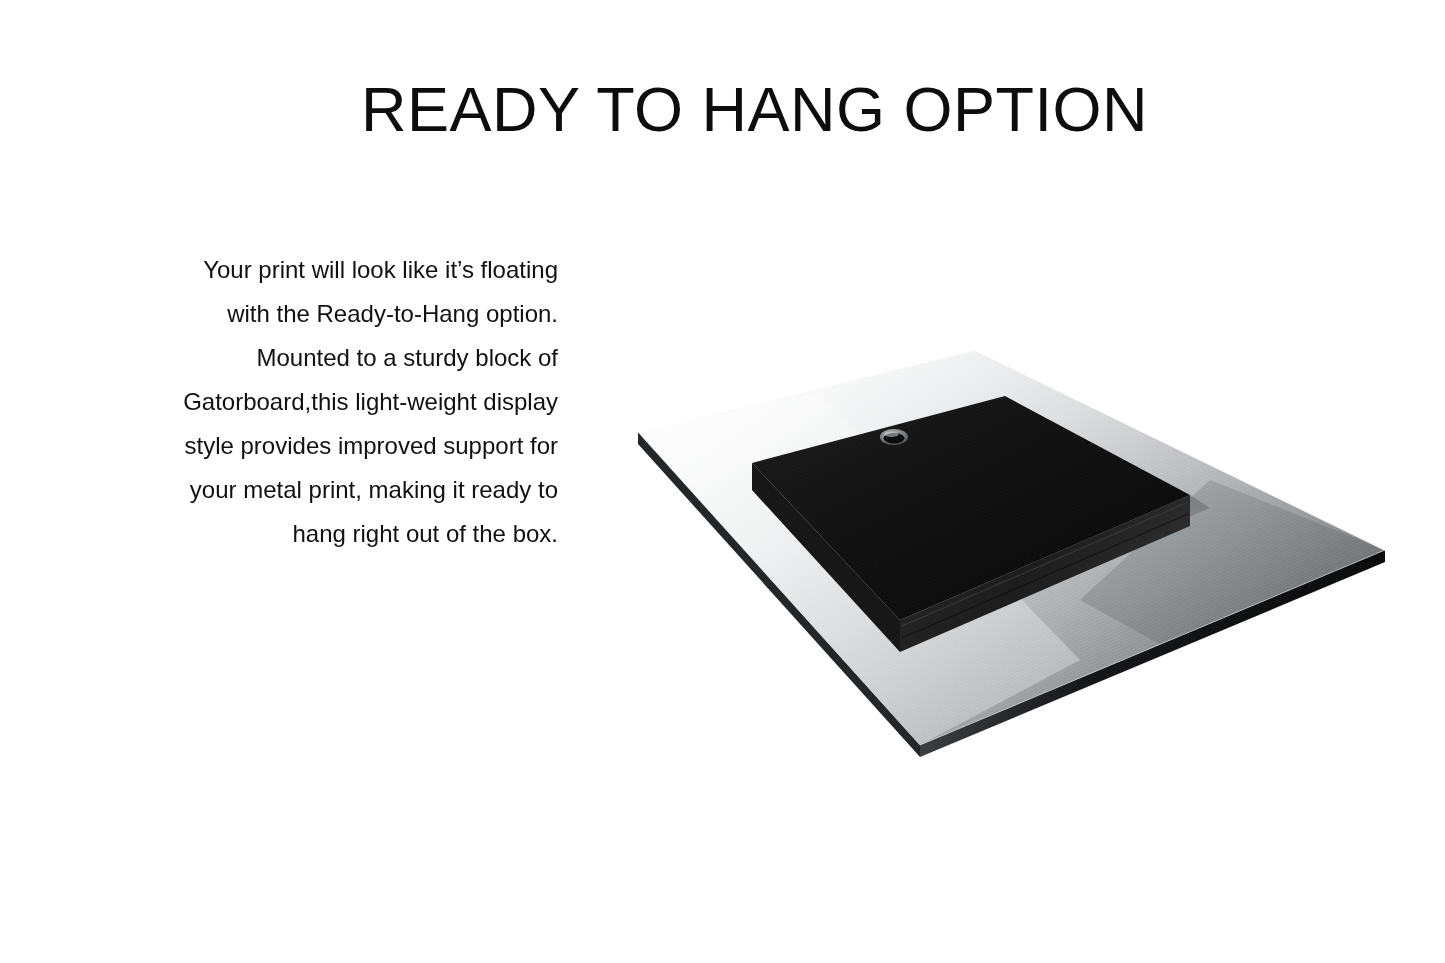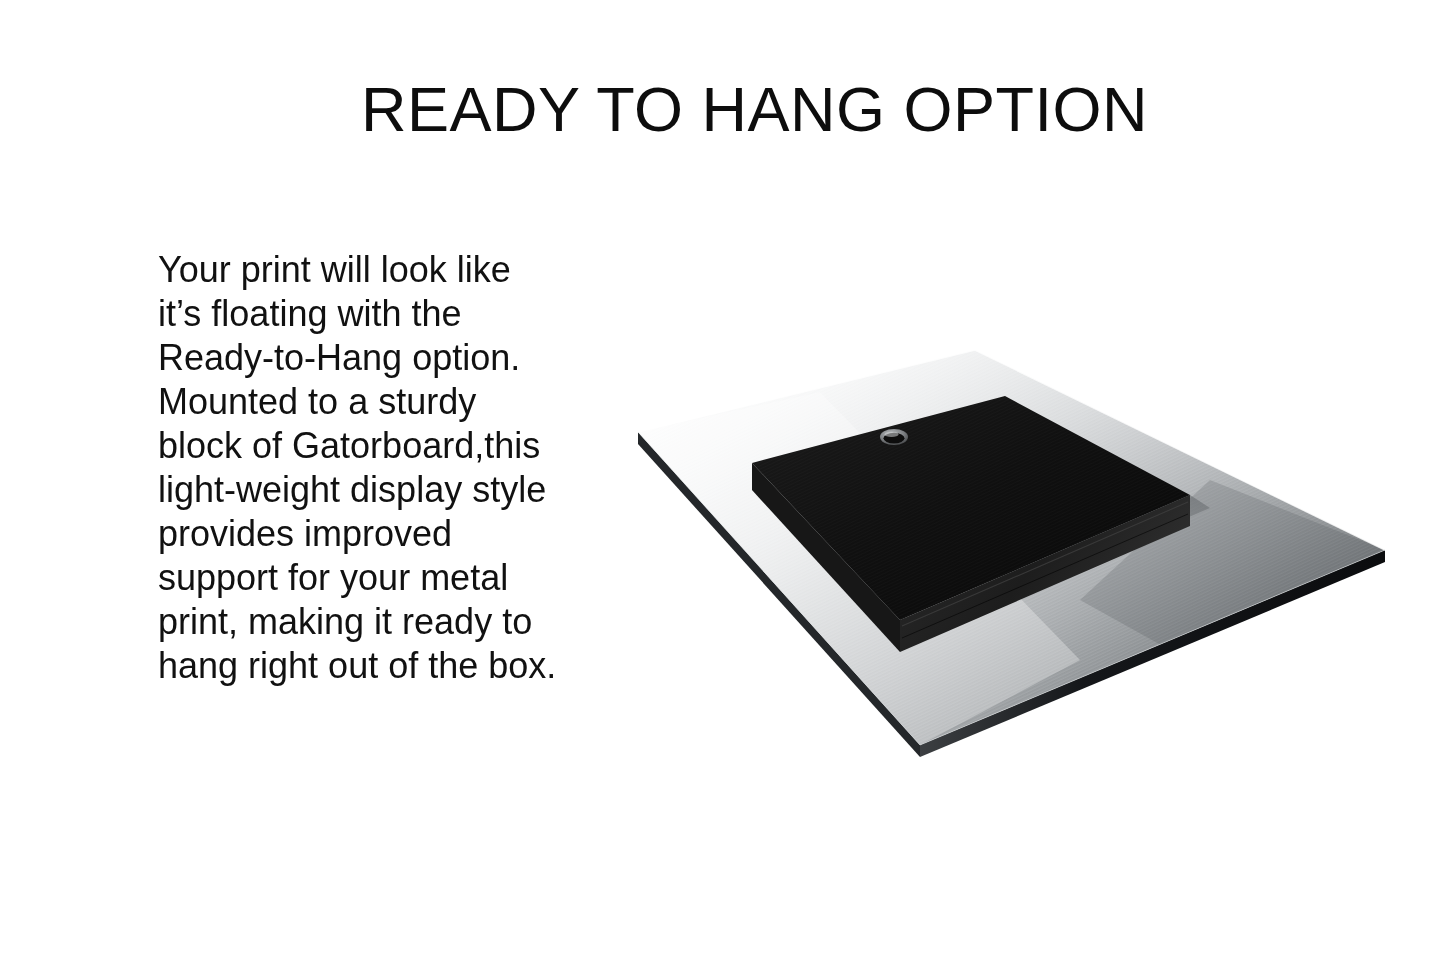--- a/index.html
+++ b/index.html
@@ -35,25 +35,25 @@
     white-space: nowrap;
     padding-left: 32px;
   }
 
   
   .body-copy {
     position: absolute;
     left: 158px;
     top: 248px;
     width: 400px;
-    font-size: 36px;
+    font-size: 24px;
     line-height: 44px;
     font-weight: 400;
     color: #111111;
-    text-align: left;
+    text-align: right;
   }
 
   
   .product-figure {
     position: absolute;
     left: 610px;
     top: 330px;
     width: 800px;
     height: 440px;
   }

